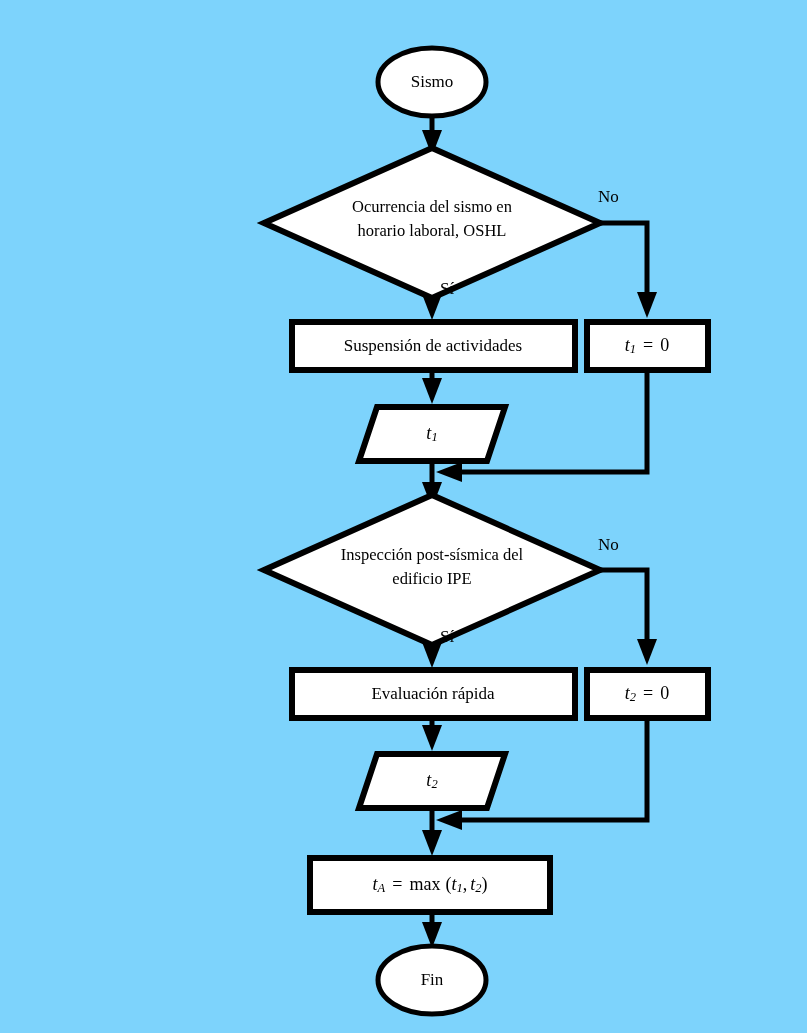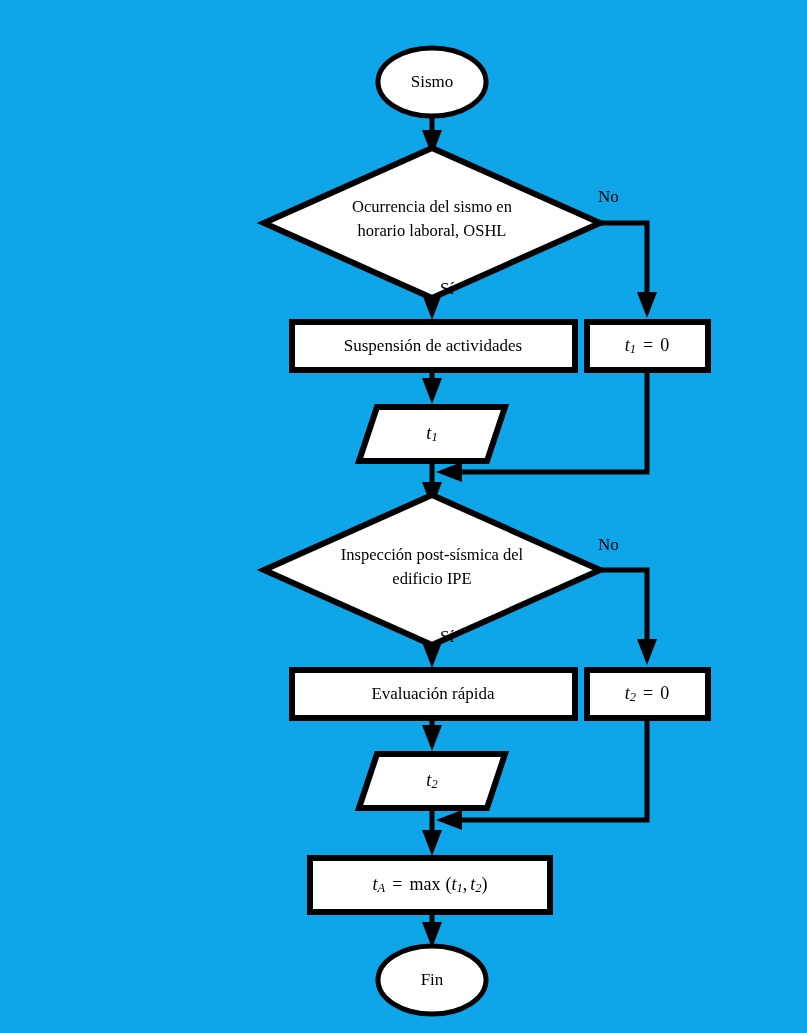--- a/index.html
+++ b/index.html
@@ -10,21 +10,21 @@
   body {
     width: 807px;
     height: 1033px;
     font-family: "Liberation Serif", "DejaVu Serif", serif;
     overflow: hidden;
   }
   #flowchart-root {
     position: relative;
     width: 807px;
     height: 1033px;
-    background: #0ea5e9;
+    background: #7dd3fc;
   }
   svg.diagram {
     display: block;
     width: 807px;
     height: 1033px;
   }
   .shape-stroke {
     fill: #ffffff;
     stroke: #000000;
     stroke-width: 6;

